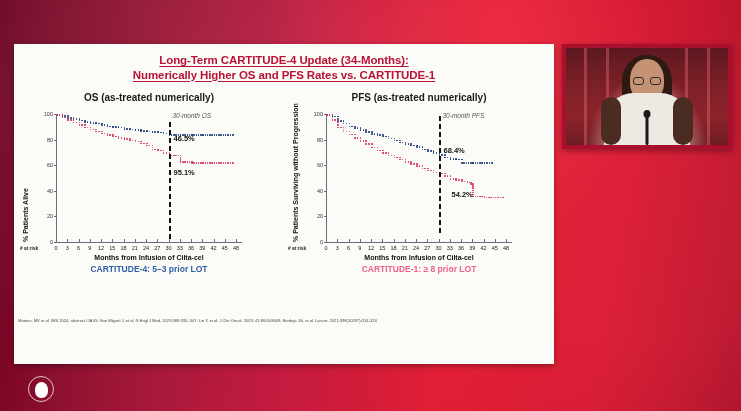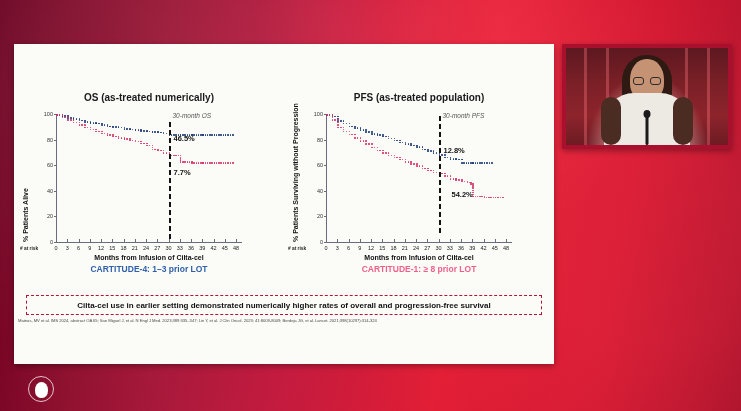--- a/index.html
+++ b/index.html
@@ -172,20 +172,24 @@
   }
   #banner-text sup { font-size:9px; vertical-align:super; }
 </style>
 </head>
 <body>
 
 <div id="bg"></div>
 
 <div id="slide">
 
+  <div id="slide-title">
+    <span>Long-Term CARTITUDE-4 Update (34-Months):</span>
+    <span>Numerically Higher OS and PFS Rates vs. CARTITUDE-1</span>
+  </div>
 
   <div id="charts">
     <div class="chart-block" id="chart-os">
       <div class="chart-title">OS (as-treated numerically)</div>
     <div class="axisline" style="left: 42px; top: 24px; width: 1px; height: 129px;"></div>
         <div class="axisline" style="left: 42px; top: 152px; width: 186px; height: 1px;"></div>
         <div class="ytick" style="left: 25px; top: 149px;">0</div>
         <div class="ytickmark" style="left: 40px; top: 152px;"></div>
         <div class="ytick" style="left: 25px; top: 123.4px;">20</div>
         <div class="ytickmark" style="left: 40px; top: 126.4px;"></div>
@@ -227,21 +231,21 @@
         <div class="xtick" style="left: 182.25px; top: 155px;">39</div>
         <div class="xtickmark" style="left: 199.5px; top: 149px;"></div>
         <div class="xtick" style="left: 193.5px; top: 155px;">42</div>
         <div class="xtickmark" style="left: 210.75px; top: 149px;"></div>
         <div class="xtick" style="left: 204.75px; top: 155px;">45</div>
         <div class="xtickmark" style="left: 222px; top: 149px;"></div>
         <div class="xtick" style="left: 216px; top: 155px;">48</div>
         <div class="atrisk" style="left: 6px; top: 156px;"># at risk</div>
         <div class="ylabel" style="left: 8px; top: 152px;">% Patients Alive</div>
         <div class="xaxis-title" style="top: 164px;">Months from Infusion of Cilta-cel</div>
-        <div class="cohort-label" style="top: 174px; color: rgb(47, 95, 168);">CARTITUDE-4: 1–3 prior LOT</div>
+        <div class="cohort-label" style="top: 174px; color: rgb(47, 95, 168);">CARTITUDE-4: 5–3 prior LOT</div>
         <div style="position: absolute; left: 42px; top: 24px; width: 1.5px; height: 1.5px; background: rgb(31, 61, 122); border-radius: 50%;"></div>
         <div style="position: absolute; left: 44.8125px; top: 24px; width: 1.5px; height: 1.5px; background: rgb(31, 61, 122); border-radius: 50%;"></div>
         <div style="position: absolute; left: 47.625px; top: 24px; width: 1.5px; height: 1.5px; background: rgb(31, 61, 122); border-radius: 50%;"></div>
         <div style="position: absolute; left: 47.625px; top: 25.28px; width: 1.5px; height: 1.5px; background: rgb(31, 61, 122); border-radius: 50%;"></div>
         <div style="position: absolute; left: 50.4375px; top: 25.28px; width: 1.5px; height: 1.5px; background: rgb(31, 61, 122); border-radius: 50%;"></div>
         <div style="position: absolute; left: 53.25px; top: 25.28px; width: 1.5px; height: 1.5px; background: rgb(31, 61, 122); border-radius: 50%;"></div>
         <div style="position: absolute; left: 53.25px; top: 27.2px; width: 1.5px; height: 1.5px; background: rgb(31, 61, 122); border-radius: 50%;"></div>
         <div style="position: absolute; left: 56.0625px; top: 27.2px; width: 1.5px; height: 1.5px; background: rgb(31, 61, 122); border-radius: 50%;"></div>
         <div style="position: absolute; left: 58.875px; top: 27.2px; width: 1.5px; height: 1.5px; background: rgb(31, 61, 122); border-radius: 50%;"></div>
         <div style="position: absolute; left: 58.875px; top: 28.48px; width: 1.5px; height: 1.5px; background: rgb(31, 61, 122); border-radius: 50%;"></div>
@@ -438,24 +442,24 @@
           <i></i>
           <i></i>
           <i></i>
           <i></i>
           <i></i>
           <i></i>
           <i></i>
         </div>
         <div class="ann-note" style="left: 158.5px; top: 22px;">30-month OS</div>
         <div class="ann-val" style="left: 159.5px; top: 44px;">46.5%</div>
-        <div class="ann-val" style="left: 159.5px; top: 78px;">7.7%</div>
+        <div class="ann-val" style="left: 159.5px; top: 78px;">95.1%</div>
       </div>
     <div class="chart-block" id="chart-pfs">
-      <div class="chart-title">PFS (as-treated population)</div>
+      <div class="chart-title">PFS (as-treated numerically)</div>
     <div class="axisline" style="left: 42px; top: 24px; width: 1px; height: 129px;"></div>
         <div class="axisline" style="left: 42px; top: 152px; width: 186px; height: 1px;"></div>
         <div class="ytick" style="left: 25px; top: 149px;">0</div>
         <div class="ytickmark" style="left: 40px; top: 152px;"></div>
         <div class="ytick" style="left: 25px; top: 123.4px;">20</div>
         <div class="ytickmark" style="left: 40px; top: 126.4px;"></div>
         <div class="ytick" style="left: 25px; top: 97.8px;">40</div>
         <div class="ytickmark" style="left: 40px; top: 100.8px;"></div>
         <div class="ytick" style="left: 25px; top: 72.2px;">60</div>
         <div class="ytickmark" style="left: 40px; top: 75.2px;"></div>
@@ -706,28 +710,25 @@
           <i></i>
           <i></i>
           <i></i>
           <i></i>
           <i></i>
           <i></i>
           <i></i>
           <i></i>
         </div>
         <div class="ann-note" style="left: 158.5px; top: 22px;">30-month PFS</div>
-        <div class="ann-val" style="left: 159.5px; top: 56px;">12.8%</div>
+        <div class="ann-val" style="left: 159.5px; top: 56px;">68.4%</div>
         <div class="ann-val" style="left: 159.5px; top: 100px; margin-left: 8px;">54.2%</div>
       </div>
   </div>
 
-  <div id="conclusion">
-    <span>Cilta-cel use in earlier setting demonstrated numerically higher rates of overall and progression-free survival</span>
-  </div>
 
   <div id="refs">Mateos, MV et al. IMS 2024, abstract OA 65; San Miguel J, et al. N Engl J Med. 2023;389:335–347; Lin Y, et al. J Clin Oncol. 2023; 41:8009-8009; Berdeja JG, et al. Lancet. 2021;398(10297):314-324</div>
 
 </div>
 
 <div id="video">
   <div id="video-inner">
     <div class="v-pillar" style="left:18px"></div>
     <div class="v-pillar" style="left:40px"></div>
     <div class="v-pillar" style="right:40px"></div>

